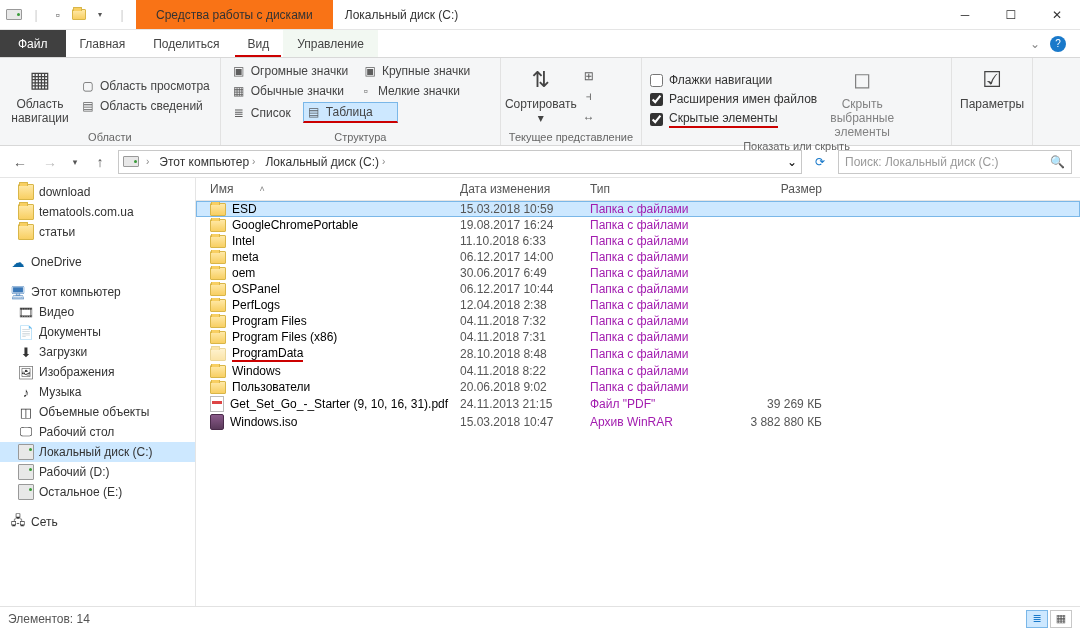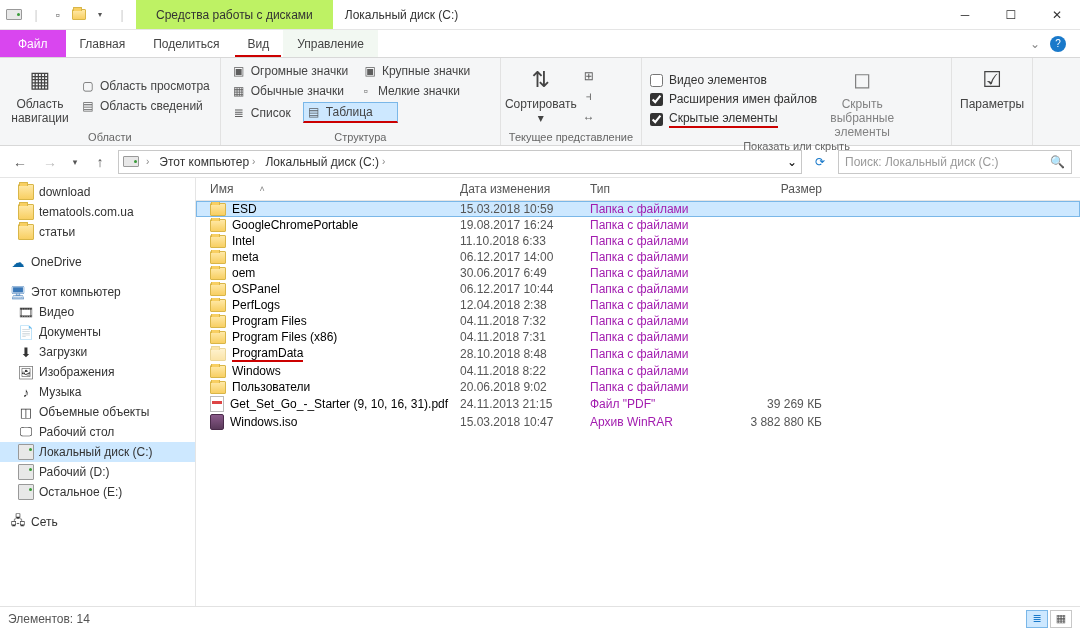--- a/index.html
+++ b/index.html
@@ -2,28 +2,28 @@
 <html><head>
 <meta charset="utf-8">
 <style>
 * { box-sizing: border-box; margin: 0; padding: 0; font-family: "Segoe UI", Tahoma, sans-serif; font-size: 12px; }
 body { width: 1080px; height: 630px; background: #fff; overflow: hidden; }
 
 
 .titlebar { height: 30px; display: flex; align-items: stretch; background: #fff; border-bottom: 1px solid #e5e5e5; }
 .titlebar .qat { display:flex; align-items:center; padding: 0 6px; gap:6px; }
 .titlebar .qat span { width:16px; height:16px; display:flex; align-items:center; justify-content:center; color:#555; }
-.titlebar .drive-tools { background: #bef264; display:flex; align-items:center; padding: 0 20px; font-size:12px; color:#333; }
+.titlebar .drive-tools { background: #f97316; display:flex; align-items:center; padding: 0 20px; font-size:12px; color:#333; }
 .titlebar .window-title { flex:1; display:flex; align-items:center; padding-left: 12px; color:#333; }
 .titlebar .win-controls { display:flex; }
 .titlebar .win-controls div { width:46px; display:flex; align-items:center; justify-content:center; color:#333; font-size:12px; }
 
 
 .tabs-row { height: 28px; display:flex; align-items:stretch; border-bottom:1px solid #d8d8d8; background:#fff; position:relative;}
-.tabs-row .file-tab { background:#d946ef; color:#fff; padding:0 18px; display:flex; align-items:center; }
+.tabs-row .file-tab { background:#404040; color:#fff; padding:0 18px; display:flex; align-items:center; }
 .tabs-row .tab { padding:0 14px; display:flex; align-items:center; color:#444; position:relative;}
 .tabs-row .tab.active::after { content:""; position:absolute; left:2px; right:2px; bottom:0; height:2px; background:#c00; }
 .tabs-row .tab.tool-tab { background:#f2f8f2; }
 .tabs-row .spacer { flex:1; }
 .tabs-row .help { display:flex; align-items:center; gap:10px; padding-right:14px; color:#1979ca; }
 .tabs-row .help .chev { color:#888;}
 
 
 .ribbon { height: 88px; background:#f5f6f7; border-bottom:1px solid #d8d8d8; display:flex; }
 .group { border-right:1px solid #e2e2e2; display:flex; flex-direction:column; padding: 4px 8px 2px 8px; }
@@ -200,21 +200,21 @@
       </div>
     </div>
     <div class="label">Текущее представление</div>
   </div>
 
   <div class="group" style="min-width:310px">
     <div class="body">
       <div class="smallbtn-row" style="gap:3px;">
         <label class="chk">
             <input type="checkbox" style="">
-            <span class="txt">Видео элементов</span>
+            <span class="txt">Флажки навигации</span>
           </label>
         <label class="chk">
             <input type="checkbox" checked="" style="">
             <span class="txt">Расширения имен файлов</span>
           </label>
         <label class="chk hl">
             <input type="checkbox" checked="" style="">
             <span class="txt">Скрытые элементы</span>
           </label>
       </div>

